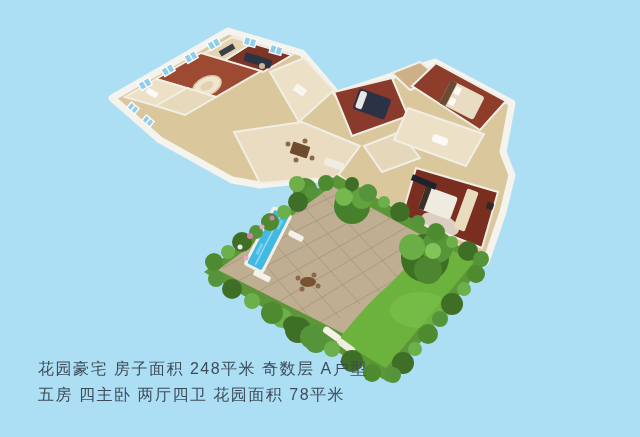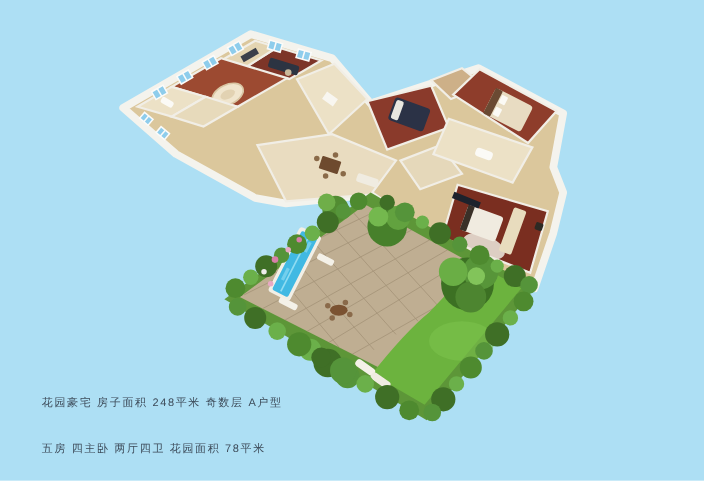--- a/index.html
+++ b/index.html
@@ -8,26 +8,26 @@
     width:640px;height:437px;
     background:#addff4;
     overflow:hidden;
     font-family:"Liberation Sans","DejaVu Sans",sans-serif;
   }
   #plan-svg{position:absolute;left:0;top:0;}
   .caption{
     position:absolute;
     left:38px;
     color:#3d4b59;
-    font-size:10px;
+    font-size:16px;
     letter-spacing:1.5px;
     white-space:nowrap;
   }
   #caption-line1{top:359px;}
-  #caption-line2{top:401px;}
+  #caption-line2{top:385px;}
 </style>
 </head>
 <body>
 
 <div id="stage">
 
   <svg id="plan-svg" width="640" height="437" viewBox="0 0 640 437">
 
     <defs>
       <clipPath id="patioClip">

